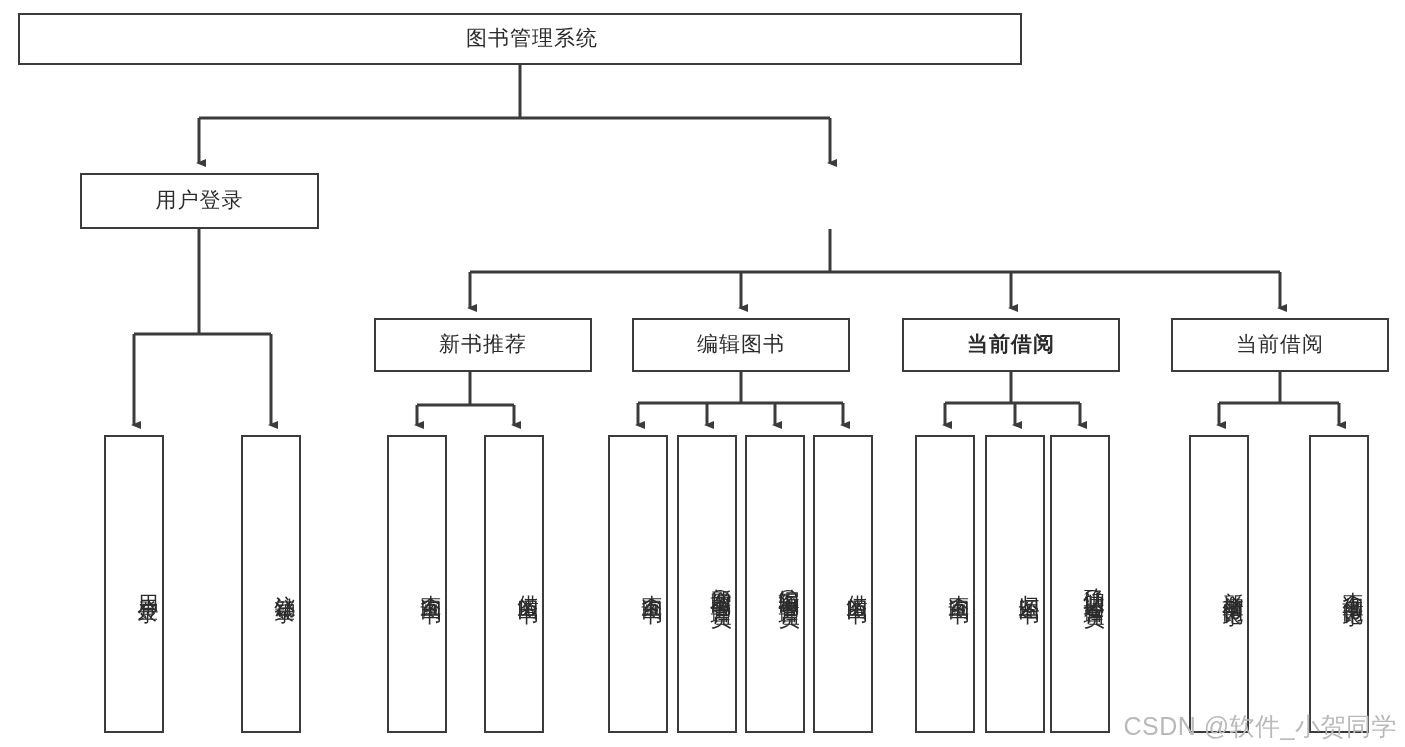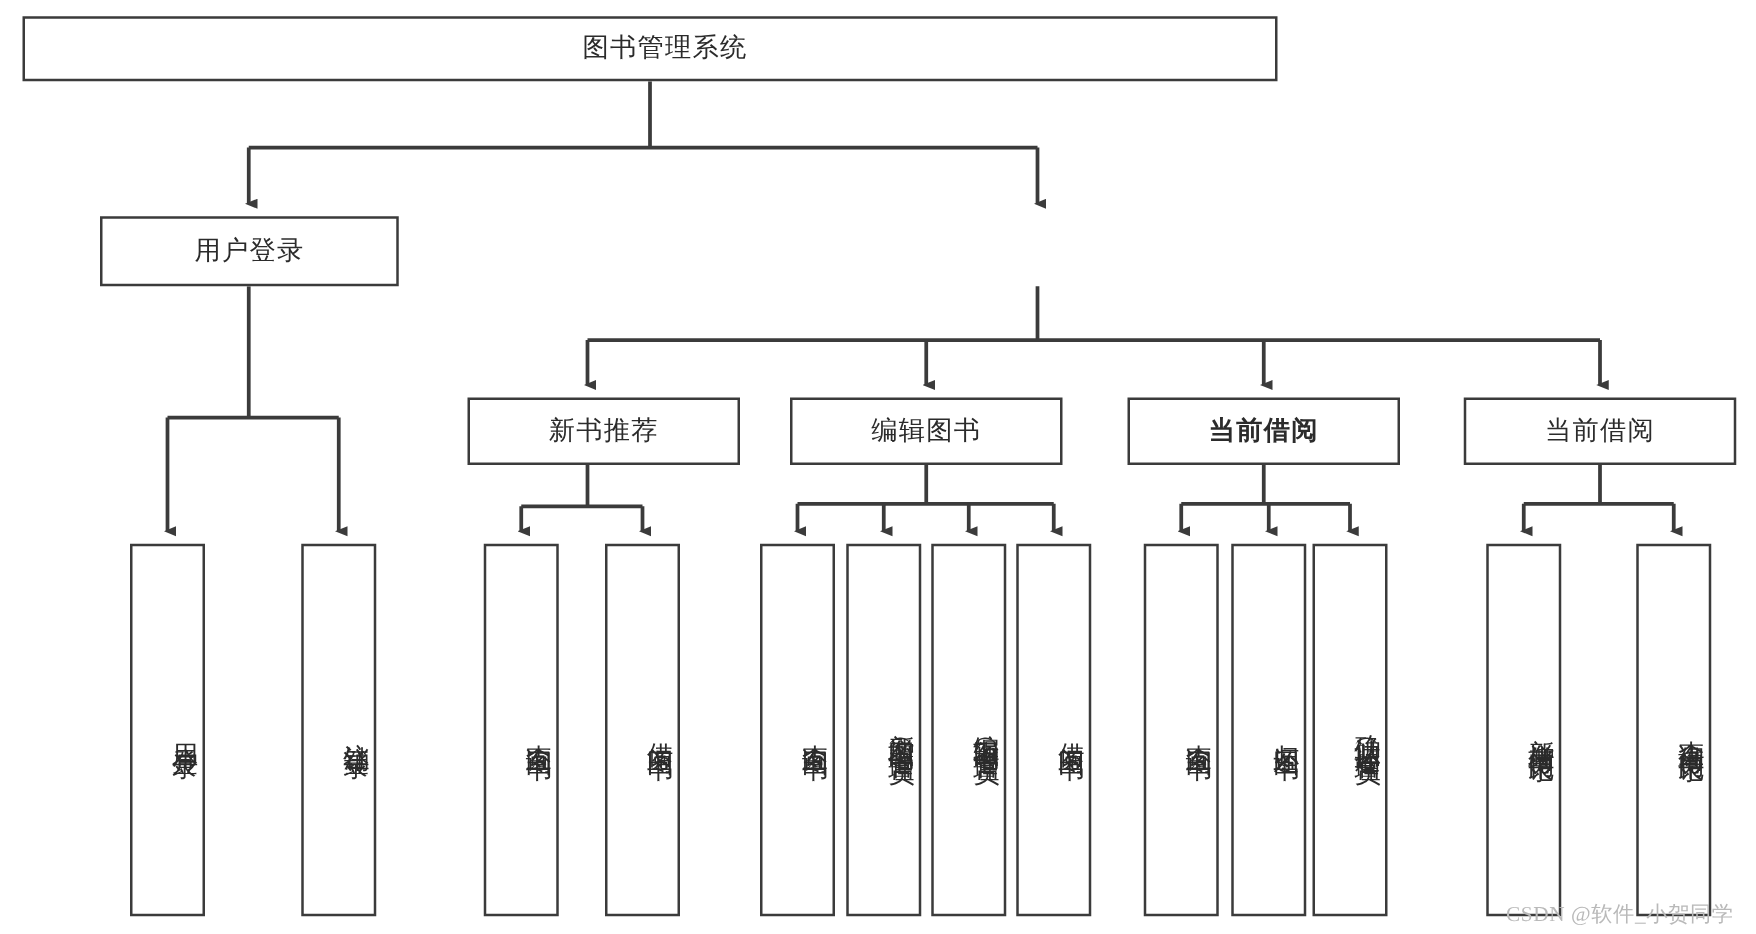--- a/index.html
+++ b/index.html
@@ -55,27 +55,27 @@
   .node.vert .node-label {
     writing-mode: vertical-rl;
     text-orientation: upright;
     white-space: nowrap;
   }
   .node-label {
     display: block;
   }
   #watermark {
     position: absolute;
-    right: 18px;
+    right: 8px;
     bottom: 4px;
-    font-size: 17px;
+    font-size: 25px;
     color: #b9b9b9;
     letter-spacing: 0.5px;
     white-space: nowrap;
-    font-family: Liberation Serif, serif;
+    font-family: Liberation Sans, sans-serif;
   }
 </style>
 </head>
 <body>
 
 <div id="diagram-root">
 
   <svg class="connectors" viewBox="0 0 1405 747" xmlns="http://www.w3.org/2000/svg">
     <defs>
       <marker id="arrow" markerWidth="10" markerHeight="10" refX="4" refY="7" orient="auto" markerUnits="userSpaceOnUse">

